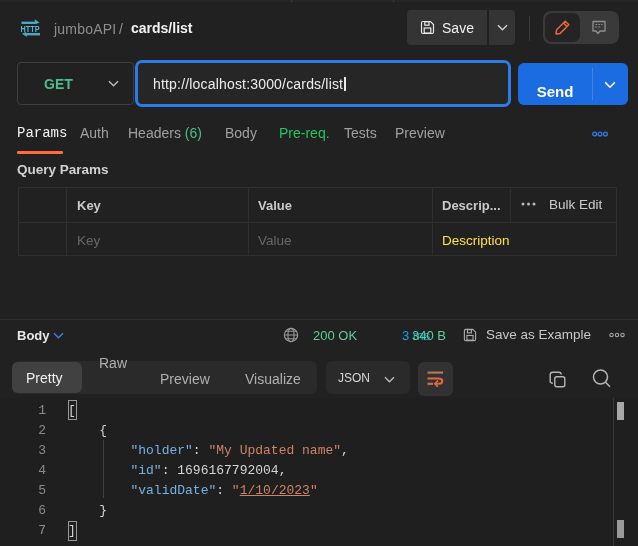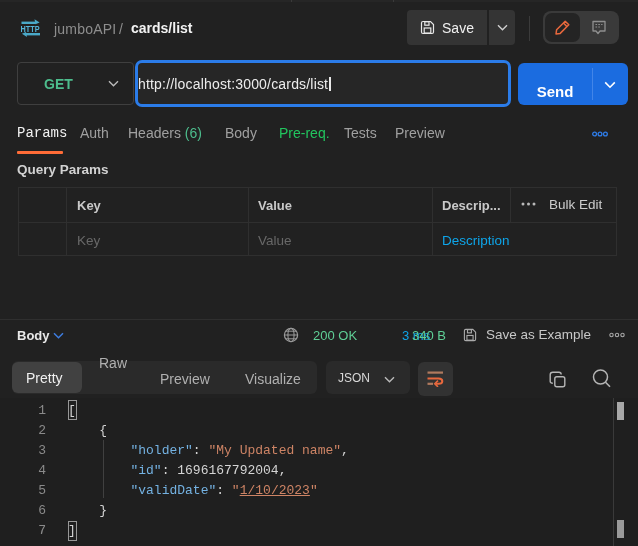--- a/index.html
+++ b/index.html
@@ -61,21 +61,21 @@
     </svg>
   </div>
 
   <div class="abs" style="left:17px;top:62px;width:117px;height:43px;border:1px solid #3f3f3f;border-radius:4px;display:flex;align-items:center;">
     <span style="font-size:14px;font-weight:600;color:#4dbd8d;margin-left:26px;">GET</span>
     <svg style="margin-left:auto;margin-right:14px;" width="11" height="7" viewBox="0 0 11 7">
         <path d="M1 1.2 L5.5 5.7 L10 1.2" stroke="#bbb" stroke-width="1.4" fill="none"></path>
       </svg>
   </div>
   <div class="abs" style="left:135px;top:60px;width:376px;height:47px;border:3px solid #2b7ce9;border-radius:7px;background:#262626;display:flex;align-items:center;">
-    <span style="font-size:14px;letter-spacing:0.18px;color:#ededed;text-align:center;">http://localhost:3000/cards/list</span>
+    <span style="font-size:14px;letter-spacing:0.18px;color:#ededed;margin-left:15px;text-align:center;">http://localhost:3000/cards/list</span>
     <div style="width:1.5px;height:14px;background:#e8e8e8;margin-left:1px;"></div>
   </div>
   <div class="abs" style="left:518px;top:63px;width:110px;height:42px;background:#1b6ce0;border-radius:6px;"></div>
   <div class="abs" style="left:518px;top:63px;width:74px;height:56px;display:flex;align-items:center;justify-content:center;">
     <span style="font-size:15px;font-weight:bold;color:#fff;">Send</span>
   </div>
   <div class="abs" style="left:592px;top:68px;width:1px;height:32px;background:#4285e8;"></div>
   <div class="abs" style="left:604px;top:81px;">
     <svg width="12" height="8" viewBox="0 0 12 8">
         <path d="M1.2 1.4 L6 6.2 L10.8 1.4" stroke="#fff" stroke-width="1.6" fill="none"></path>
@@ -112,21 +112,21 @@
   <div class="abs" style="left:521px;top:202px;">
     <svg width="16" height="4" viewBox="0 0 16 4">
       <circle cx="2" cy="2" r="1.5" fill="#b9b9b9"></circle>
         <circle cx="7.5" cy="2" r="1.5" fill="#b9b9b9"></circle>
         <circle cx="13" cy="2" r="1.5" fill="#b9b9b9"></circle>
     </svg>
   </div>
   <div class="abs" style="left:549px;top:197px;font-size:13.5px;color:#cdcdcd;">Bulk Edit</div>
   <div class="abs" style="left:77px;top:233px;font-size:13.5px;color:#686868;">Key</div>
   <div class="abs" style="left:258px;top:233px;font-size:13.5px;color:#686868;">Value</div>
-  <div class="abs" style="left:442px;top:233px;font-size:13.5px;color:#0ea5e9;">Description</div>
+  <div class="abs" style="left:442px;top:233px;font-size:13.5px;color:#fde047;">Description</div>
 
   <div class="abs" style="left:0;top:319px;width:638px;height:1px;background:#2f2f2f;"></div>
 
   <div class="abs" style="left:17px;top:328px;font-size:13px;font-weight:bold;color:#e8e8e8;">Body</div>
   <div class="abs" style="left:53px;top:332px;">
     <svg width="11" height="7" viewBox="0 0 11 7">
         <path d="M1 1.2 L5.5 5.7 L10 1.2" stroke="#3e7de0" stroke-width="1.5" fill="none"></path>
       </svg>
   </div>
   <div class="abs" style="left:283px;top:327px;">

